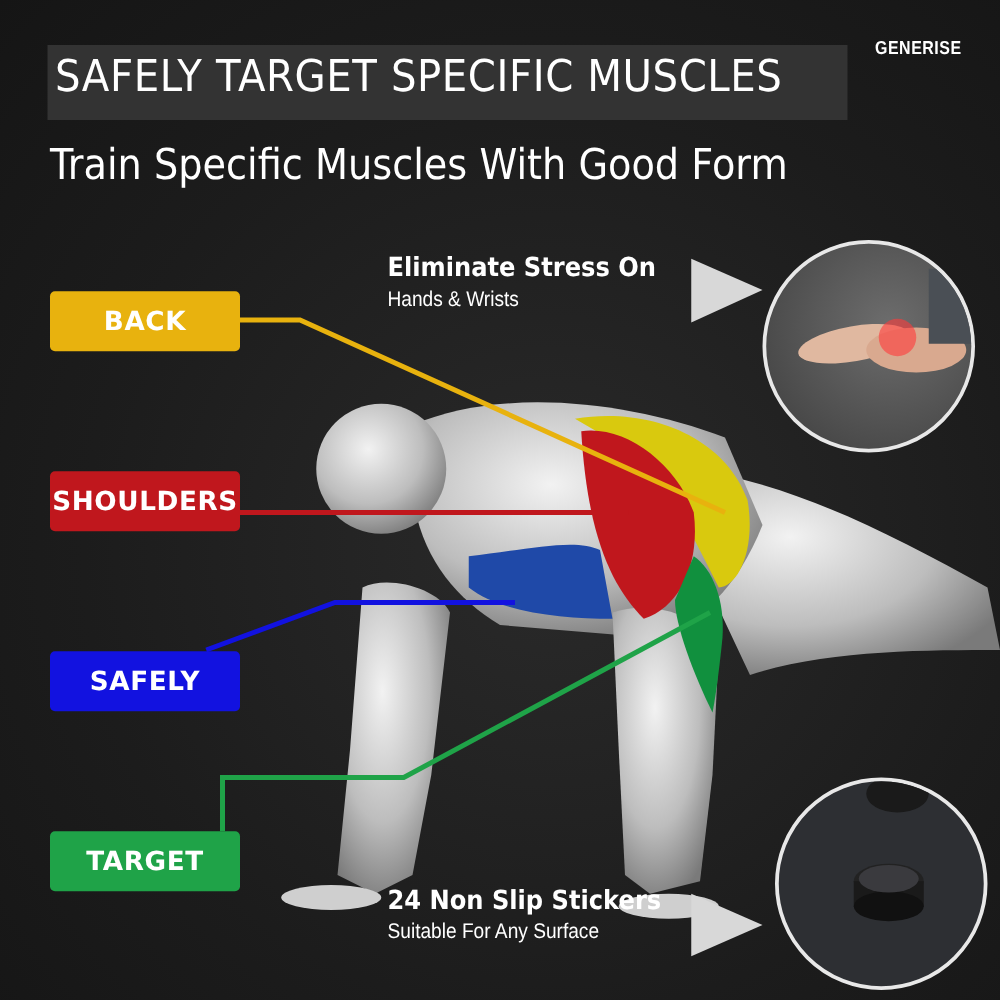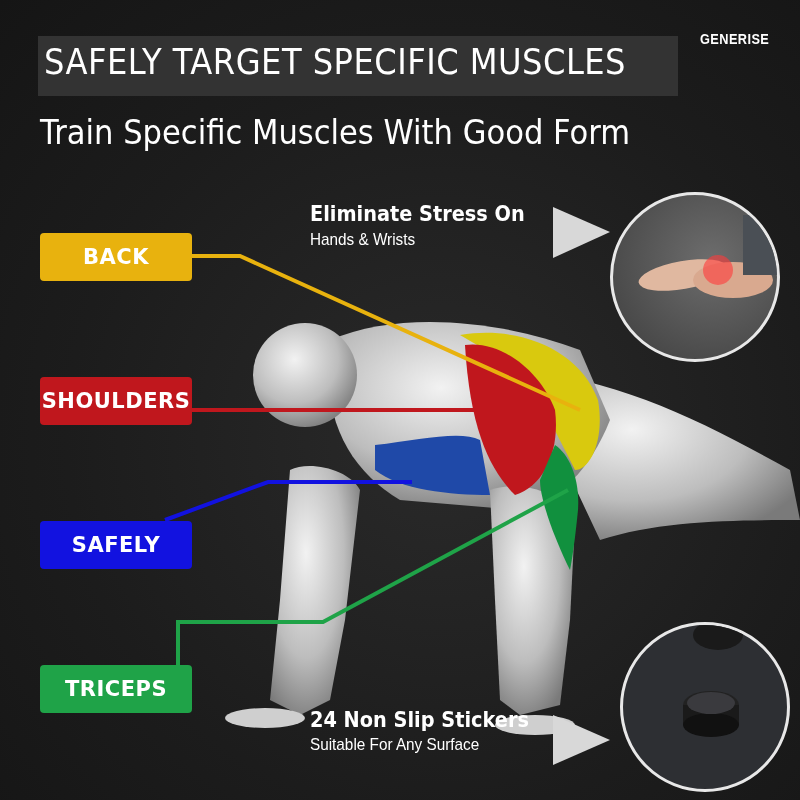--- a/index.html
+++ b/index.html
@@ -65,21 +65,21 @@
   <div class="label" style="top:233px; background:#e8b20e;">
       <span>BACK</span>
     </div>
   <div class="label" style="top:377px; background:#c0171d;">
       <span>SHOULDERS</span>
     </div>
   <div class="label" style="top:521px; background:#1212e0;">
       <span>SAFELY</span>
     </div>
   <div class="label" style="top:665px; background:#1fa348;">
-      <span>TRICEPS</span>
+      <span>TARGET</span>
     </div>
 
   <div class="feature-title" style="left:310px; top:202px;">Eliminate Stress On</div>
   <div class="feature-sub" style="left:310px; top:230px;">Hands &amp; Wrists</div>
   <svg width="800" height="800">
     <polygon points="553,207 553,258 610,232" fill="#d8d8d8"></polygon>
   </svg>
   <div class="circle" style="left:610px; top:192px; background:radial-gradient(circle at 60% 40%, #6d6d6d, #3d3d3d);">
     <svg width="170" height="170">
       <ellipse cx="70" cy="80" rx="45" ry="14" fill="#e0b8a0" transform="rotate(-10 70 80)"></ellipse>

